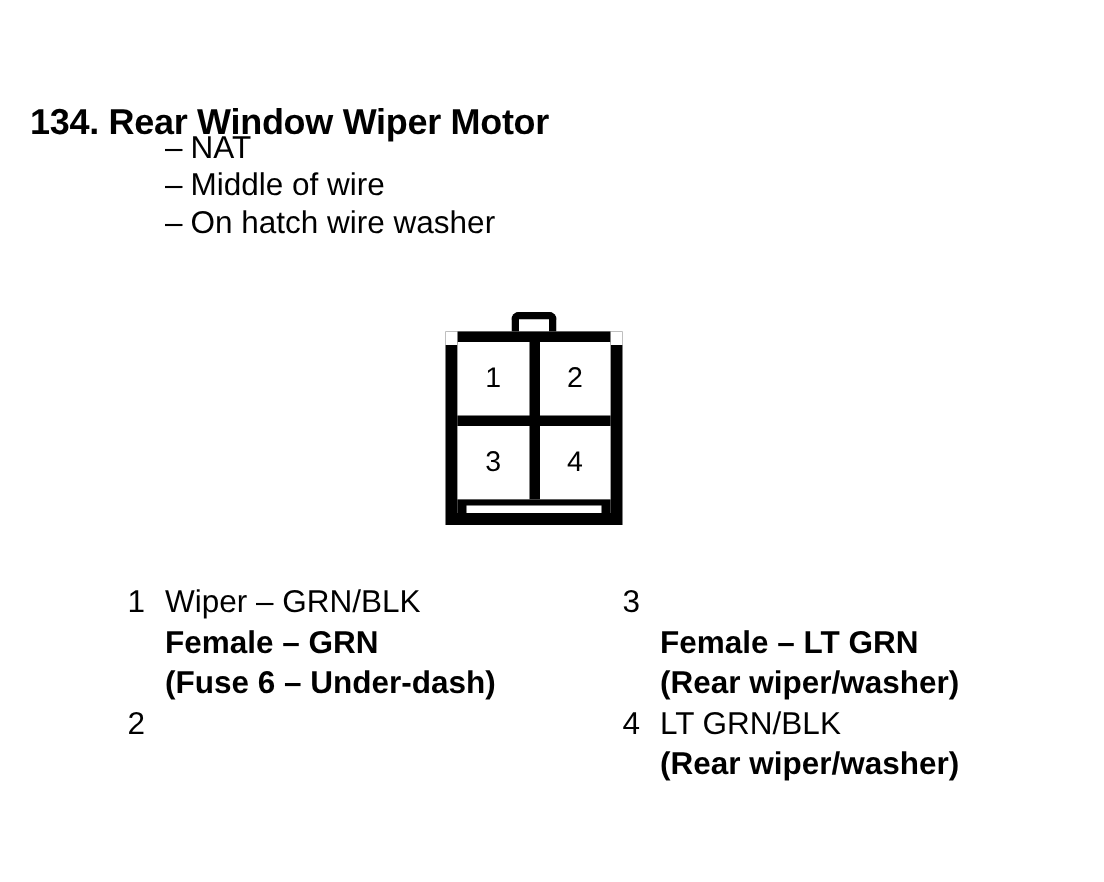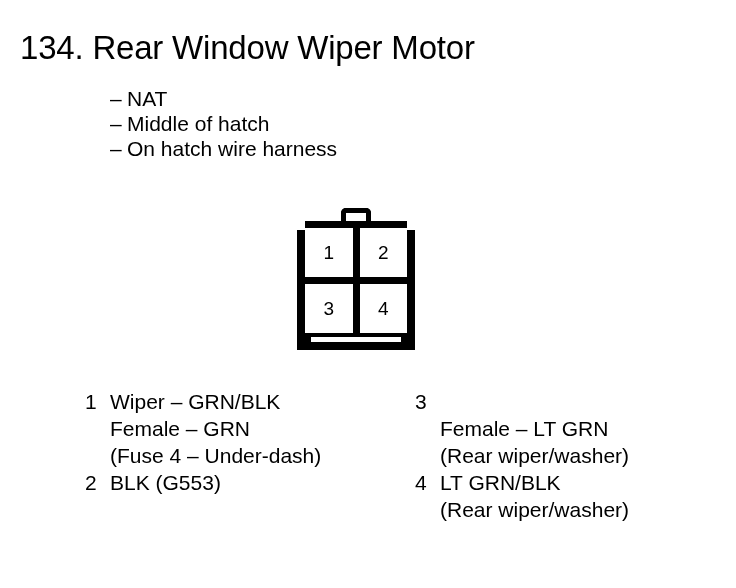--- a/index.html
+++ b/index.html
@@ -18,24 +18,25 @@
   }
 
   
   #title-block {
     position: absolute;
     left: 20px;
     top: 31px;
     white-space: nowrap;
   }
   #page-title {
-    font-size: 33px;
-    font-weight: normal;
+    font-size: 24px;
+    font-weight: bold;
     letter-spacing: -0.2px;
     line-height: 1;
+    margin-top: 39px;
   }
 
   
   #notes-list {
     position: absolute;
     left: 110px;
     top: 86px;
   }
   .note-row {
     display: flex;
@@ -154,41 +155,42 @@
     display: flex;
     align-items: baseline;
   }
   .legend-num {
     width: 25px;
     flex: 0 0 25px;
     text-align: left;
   }
   .legend-sub {
     padding-left: 25px;
+    font-weight: bold;
   }
 </style>
 </head>
 <body>
 
 <div id="title-block">
   <div id="page-title">134. Rear Window Wiper Motor</div>
 </div>
 
 <div id="notes-list">
   <div class="note-row">
     <span class="note-dash">–</span>
     <span>NAT</span>
   </div>
   <div class="note-row">
     <span class="note-dash">–</span>
-    <span>Middle of hatch</span>
+    <span>Middle of wire</span>
   </div>
   <div class="note-row">
     <span class="note-dash">–</span>
-    <span>On hatch wire harness</span>
+    <span>On hatch wire washer</span>
   </div>
 </div>
 
 <div id="connector">
   <div id="connector-tab"></div>
   <div id="connector-rail"></div>
   <div id="connector-shell"></div>
   <div class="shoulder" id="shoulder-left"></div>
   <div class="shoulder" id="shoulder-right"></div>
 
@@ -204,27 +206,26 @@
 </div>
 
 <div class="legend-col" id="legend-left">
 
   <div class="legend-entry">
     <div class="legend-head">
       <span class="legend-num">1</span>
       <span>Wiper – GRN/BLK</span>
     </div>
     <div class="legend-sub">Female – GRN</div>
-    <div class="legend-sub">(Fuse 4 – Under-dash)</div>
+    <div class="legend-sub">(Fuse 6 – Under-dash)</div>
   </div>
 
   <div class="legend-entry">
     <div class="legend-head">
       <span class="legend-num">2</span>
-      <span>BLK (G553)</span>
     </div>
   </div>
 
 </div>
 
 <div class="legend-col" id="legend-right">
 
   <div class="legend-entry">
     <div class="legend-head">
       <span class="legend-num">3</span>

